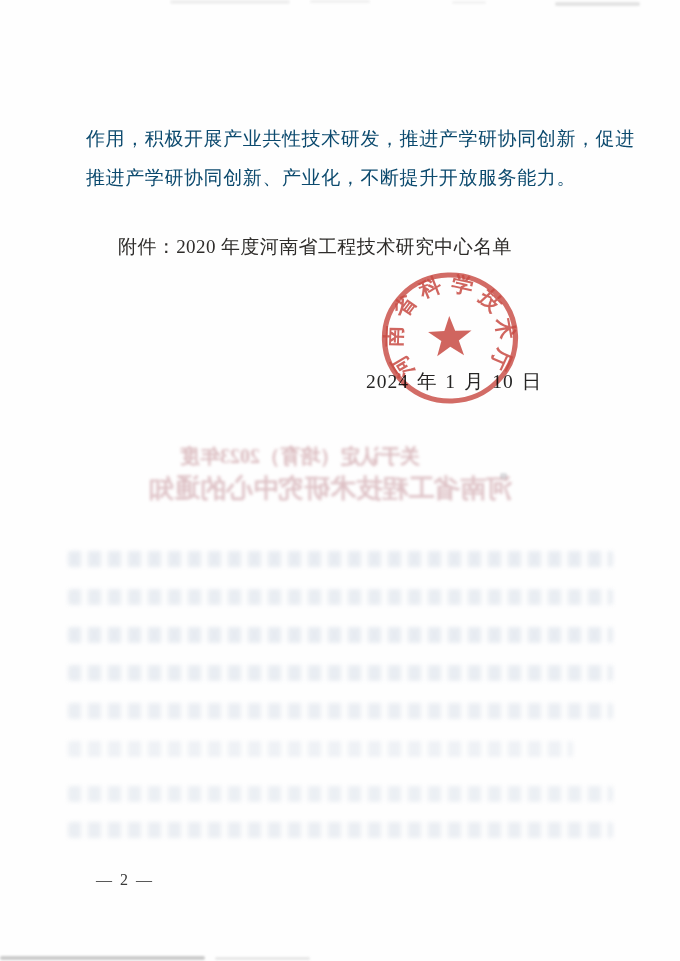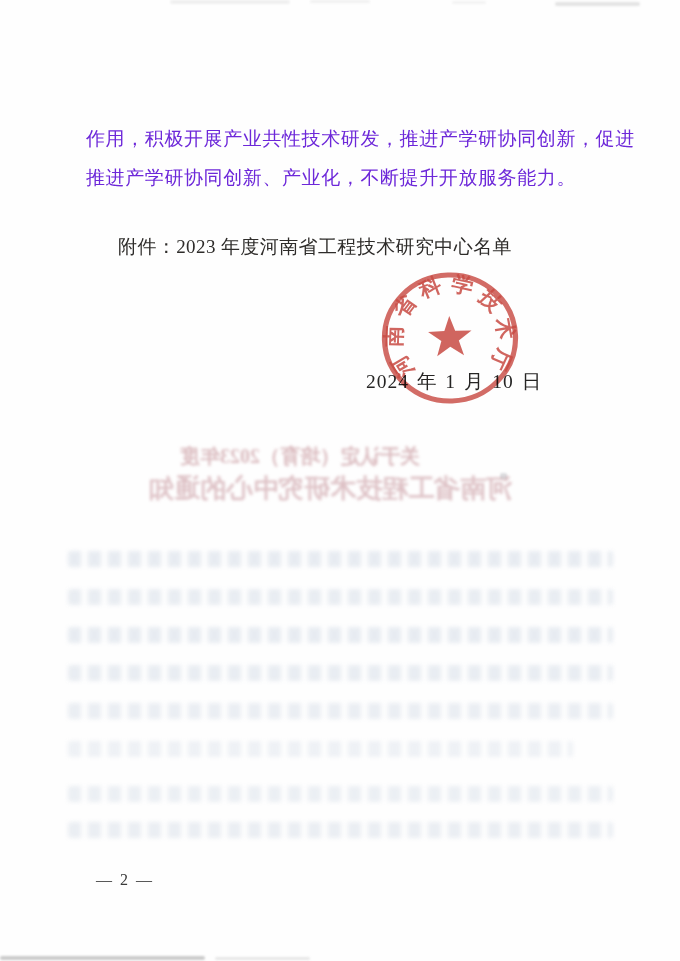--- a/index.html
+++ b/index.html
@@ -10,21 +10,21 @@
     background:#fefefe;
     overflow:hidden;
     font-family:"Liberation Serif","DejaVu Serif",serif;
   }
   .body-line{
     position:absolute;
     left:86px;
     width:560px;
     font-size:19px;
     letter-spacing:0.6px;
-    color:#6d28d9;
+    color:#0c4a6e;
     white-space:nowrap;
   }
   .attachment-line{
     position:absolute;
     left:118px;top:234px;
     font-size:19px;
     letter-spacing:0.4px;
     color:#2e2c2a;
     white-space:nowrap;
   }
@@ -88,21 +88,21 @@
   }
 </style>
 </head>
 <body>
 
 <div class="page">
 
   <div class="body-line" style="top:126px;">作用，积极开展产业共性技术研发，推进产学研协同创新，促进</div>
   <div class="body-line" style="top:165px;">推进产学研协同创新、产业化，不断提升开放服务能力。</div>
 
-  <div class="attachment-line">附件：2023 年度河南省工程技术研究中心名单</div>
+  <div class="attachment-line">附件：2020 年度河南省工程技术研究中心名单</div>
 
   <div class="bleed-title l1">关于认定（培育）2023年度</div>
   <div class="bleed-title l2">河南省工程技术研究中心的通知</div>
 
   <div class="bleed-line" style="top:551px;left:68px;width:545px;opacity:.85;"></div>
   <div class="bleed-line" style="top:589px;left:68px;width:545px;opacity:.8;"></div>
   <div class="bleed-line" style="top:627px;left:68px;width:545px;opacity:.85;"></div>
   <div class="bleed-line" style="top:665px;left:68px;width:545px;opacity:.8;"></div>
   <div class="bleed-line" style="top:703px;left:68px;width:545px;opacity:.75;"></div>
   <div class="bleed-line" style="top:741px;left:68px;width:505px;opacity:.6;"></div>

